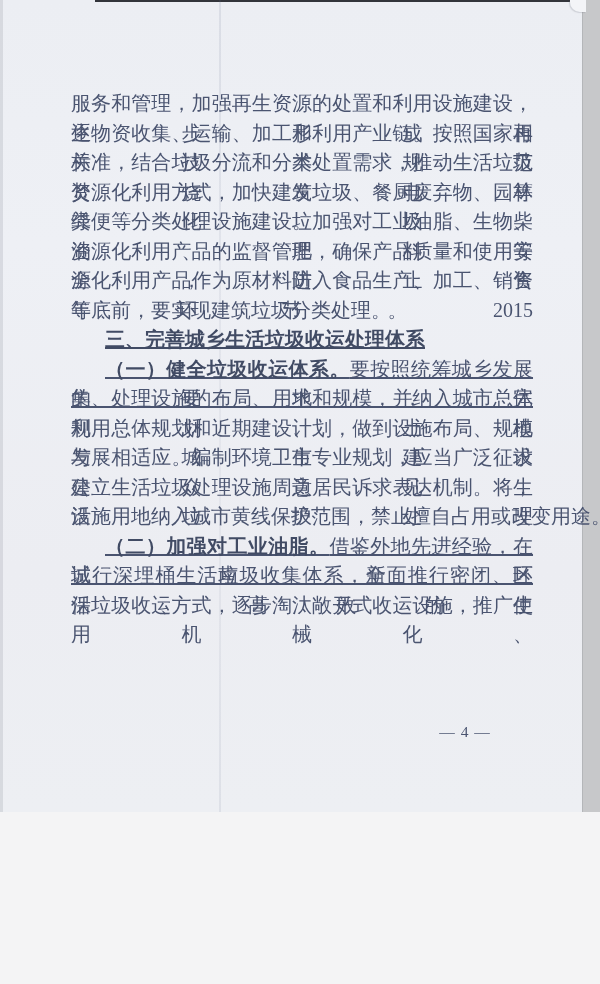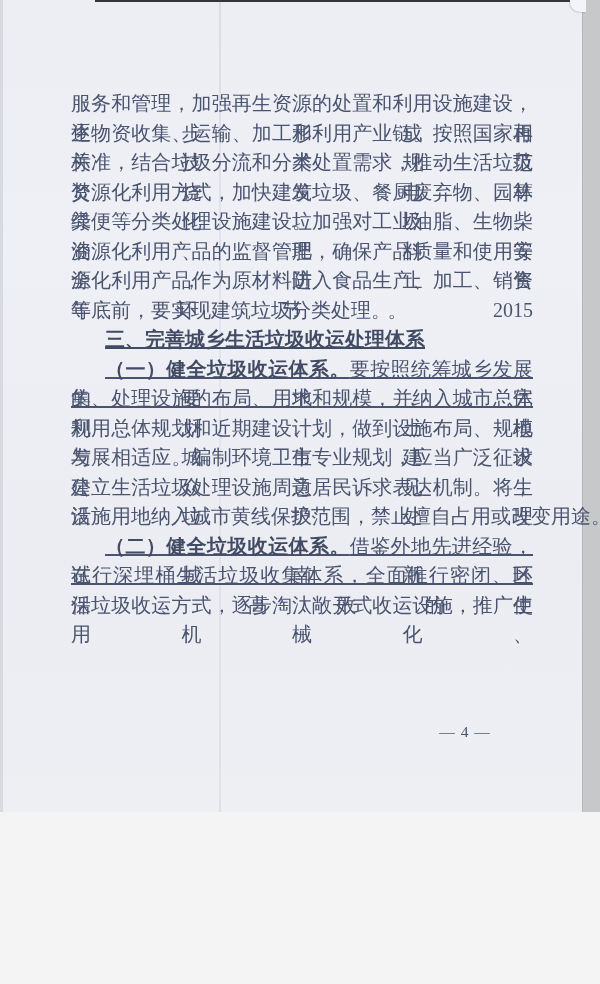--- a/index.html
+++ b/index.html
@@ -87,19 +87,19 @@
     <div class="line j"><span>资源化利用产品的监督管理，确保产品质量和使用安全，防止资</span></div>
     <div class="line j"><span>源化利用产品作为原材料进入食品生产、加工、销售等环节。2015</span></div>
     <div class="line"><span>年底前，要实现建筑垃圾分类处理。</span></div>
     <div class="line indent heading-line"><span class="b">三、完善城乡生活垃圾收运处理体系</span></div>
     <div class="line j indent"><span class="b">（一）健全垃圾收运体系。</span><span>要按照统筹城乡发展的要求，完</span></div>
     <div class="line j"><span>集、处理设施的布局、用地和规模，并纳入城市总体规划、土地</span></div>
     <div class="line j"><span>利用总体规划和近期建设计划，做到设施布局、规模与城市建设</span></div>
     <div class="line j"><span>发展相适应。编制环境卫生专业规划，应当广泛征求公众意见，</span></div>
     <div class="line j"><span>建立生活垃圾处理设施周边居民诉求表达机制。将生活垃圾处理</span></div>
     <div class="line"><span>设施用地纳入城市黄线保护范围，禁止擅自占用或改变用途。</span></div>
-    <div class="line j indent"><span class="b">（二）健全垃圾收运体系。</span><span>借鉴外地先进经验，在城南新区</span></div>
+    <div class="line j indent"><span class="b">（二）加强对工业油脂。</span><span>借鉴外地先进经验，在城南新区</span></div>
     <div class="line j"><span>试行深埋桶生活垃圾收集体系，全面推行密闭、环保、高效的生</span></div>
     <div class="line j"><span>活垃圾收运方式，逐步淘汰敞开式收运设施，推广使用机械化、</span></div>
   </div>
 
   <div class="pagenum">— 4 —</div>
 </div>
 
 </body></html>

